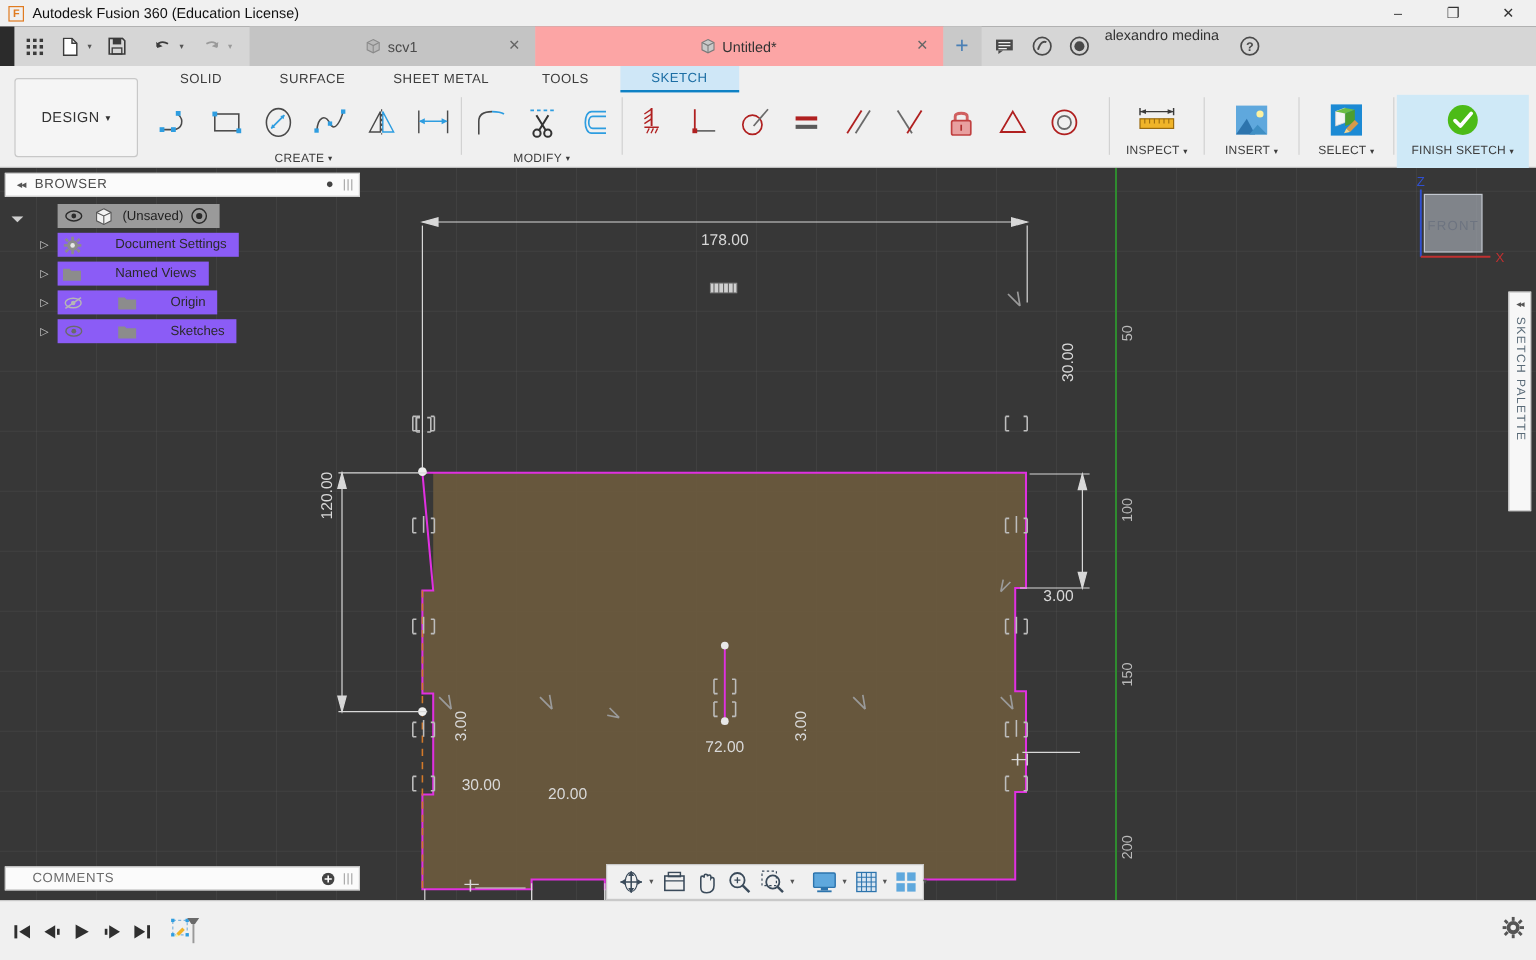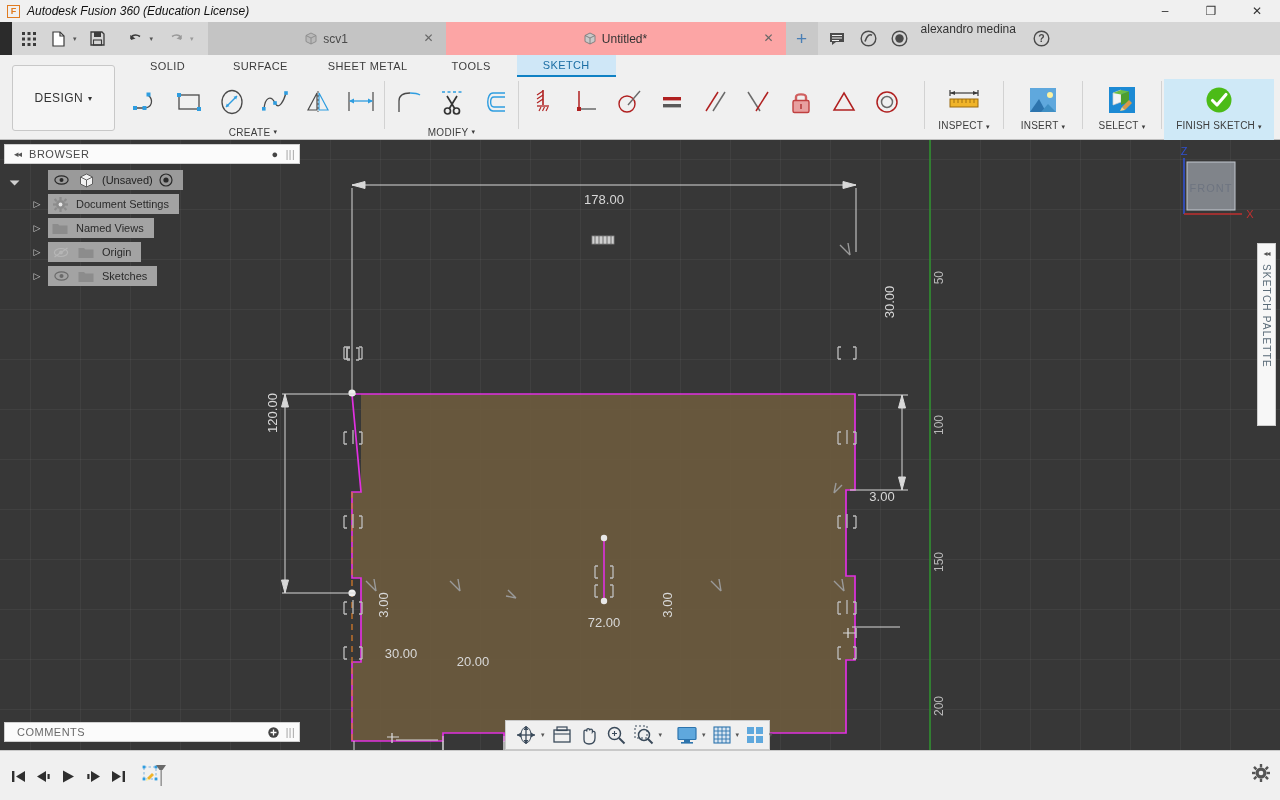--- a/index.html
+++ b/index.html
@@ -16,21 +16,21 @@
   .titlebar {
     position:absolute; left:0; top:0; width:1280px; height:22px;
     background:#f0f0f0; color:#1a1a1a; display:flex; align-items:center;
   }
   .titlebar .app-icon {
     width:13px; height:13px; margin-left:7px; margin-right:7px;
     background:#f0f0f0; border:1px solid #e07b20; position:relative;
     display:flex; align-items:center; justify-content:center;
     font-size:9px; font-weight:bold; color:#e07b20; line-height:1;
   }
-  .titlebar .title { font-size:12px; color:#111;font-style:italic; }
+  .titlebar .title { font-size:12px; color:#111; }
   .winbtns { position:absolute; right:0; top:0; height:22px; display:flex; }
   .winbtn { width:46px; height:22px; display:flex; align-items:center; justify-content:center;
             font-size:12px; color:#333; }
 
   
   .qbar {
     position:absolute; left:0; top:22px; width:1280px; height:33px;
     background:#d6d6d6; display:flex; align-items:center;margin-left:12px;
   }
   .qicon { width:26px; height:26px; margin-left:4px; display:flex; align-items:center; justify-content:center; color:#3b3b3b; }
@@ -108,33 +108,33 @@
   .panelhead .ptitle { flex:1; }
   .panelhead .dot { margin-right:7px; font-size:11px; color:#444; }
   .panelhead .grip { margin-right:4px; color:#999; font-size:10px; }
   .tree { margin-top:6px; }
   .trow { display:flex; align-items:center; height:20px; margin-bottom:4px; font-size:11px; }
   .tw { width:22px; display:flex; align-items:center; justify-content:center; color:#cfcfcf; font-size:9px; }
   .chip {
     display:flex; align-items:center; height:20px; padding-right:10px;
     background:#9a9a9a; color:#1f1f1f;
   }
-  .chip.light { background:#a3a3a3; color:#2a2a2a; }
+  .chip.light { background:#8b5cf6; color:#2a2a2a;gap:20px; }
   .chip .eye { width:26px; display:flex; align-items:center; justify-content:center; }
   .chip .ti { width:24px; display:flex; align-items:center; justify-content:center; }
   .chip .tx { padding-left:4px; white-space:nowrap; }
   .radio { margin-left:6px; display:flex; align-items:center; justify-content:center; }
 
   
   .comments {
     position:absolute; left:4px; top:582px; width:296px; height:20px;
     background:#fbfbfb; border:1px solid #cfcfcf; display:flex; align-items:center;
     font-size:11px; color:#6a6a6a; letter-spacing:.5px;
   }
-  .comments .ctitle { margin-left:12px; flex:1; }
+  .comments .ctitle { margin-left:22px; flex:1; }
 
   
   .spalette {
     position:absolute; right:4px; top:103px; width:19px; height:183px;
     background:#f7f7f7; border:1px solid #cdcdcd;
     display:flex; flex-direction:column; align-items:center; padding-top:5px;
   }
   .spalette .sp-arrows { font-size:8px; color:#555; letter-spacing:-1px; }
   .spalette .sp-txt {
     writing-mode:vertical-rl; font-size:10px; color:#5a6b78; letter-spacing:1.2px;

